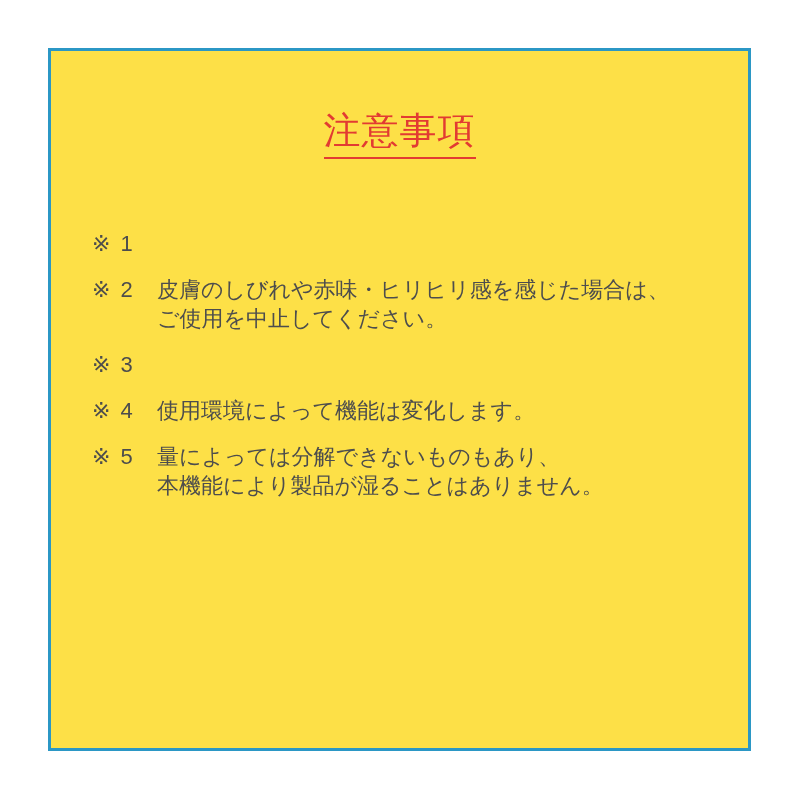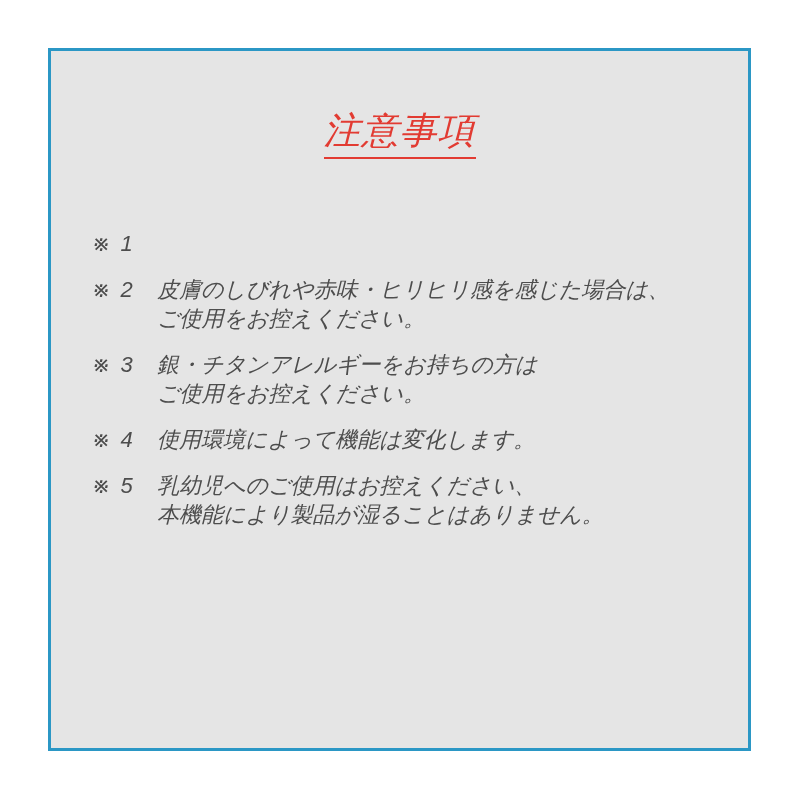--- a/index.html
+++ b/index.html
@@ -15,23 +15,22 @@
     background: #ffffff;
     overflow: hidden;
   }
   .frame {
     position: absolute;
     left: 48px;
     top: 48px;
     width: 697px;
     height: 697px;
     border: 3px solid #2b97c5;
-    background: #e5e5e5;
+    background: #fde047;
     box-sizing: content-box;
-    font-style: italic;
   }
   .title-wrap {
     text-align: center;
     margin-top: 60px;
   }
   .page-title {
     display: inline-block;
     color: #e23b32;
     font-size: 37px;
     font-weight: 500;
@@ -74,35 +73,33 @@
 
     <div class="notes">
 
       <div class="note-item">
         <span class="note-marker">※ 1</span>
       </div>
 
       <div class="note-item">
         <span class="note-marker">※ 2</span>
         <span class="note-text">皮膚のしびれや赤味・ヒリヒリ感を感じた場合は、
-ご使用をお控えください。</span>
+ご使用を中止してください。</span>
       </div>
 
       <div class="note-item">
         <span class="note-marker">※ 3</span>
-        <span class="note-text">銀・チタンアレルギーをお持ちの方は
-ご使用をお控えください。</span>
       </div>
 
       <div class="note-item">
         <span class="note-marker">※ 4</span>
         <span class="note-text">使用環境によって機能は変化します。</span>
       </div>
 
       <div class="note-item">
         <span class="note-marker">※ 5</span>
-        <span class="note-text">乳幼児へのご使用はお控えください、
+        <span class="note-text">量によっては分解できないものもあり、
 本機能により製品が湿ることはありません。</span>
       </div>
 
     </div>
   </div>
 </div>
 
 </body></html>

